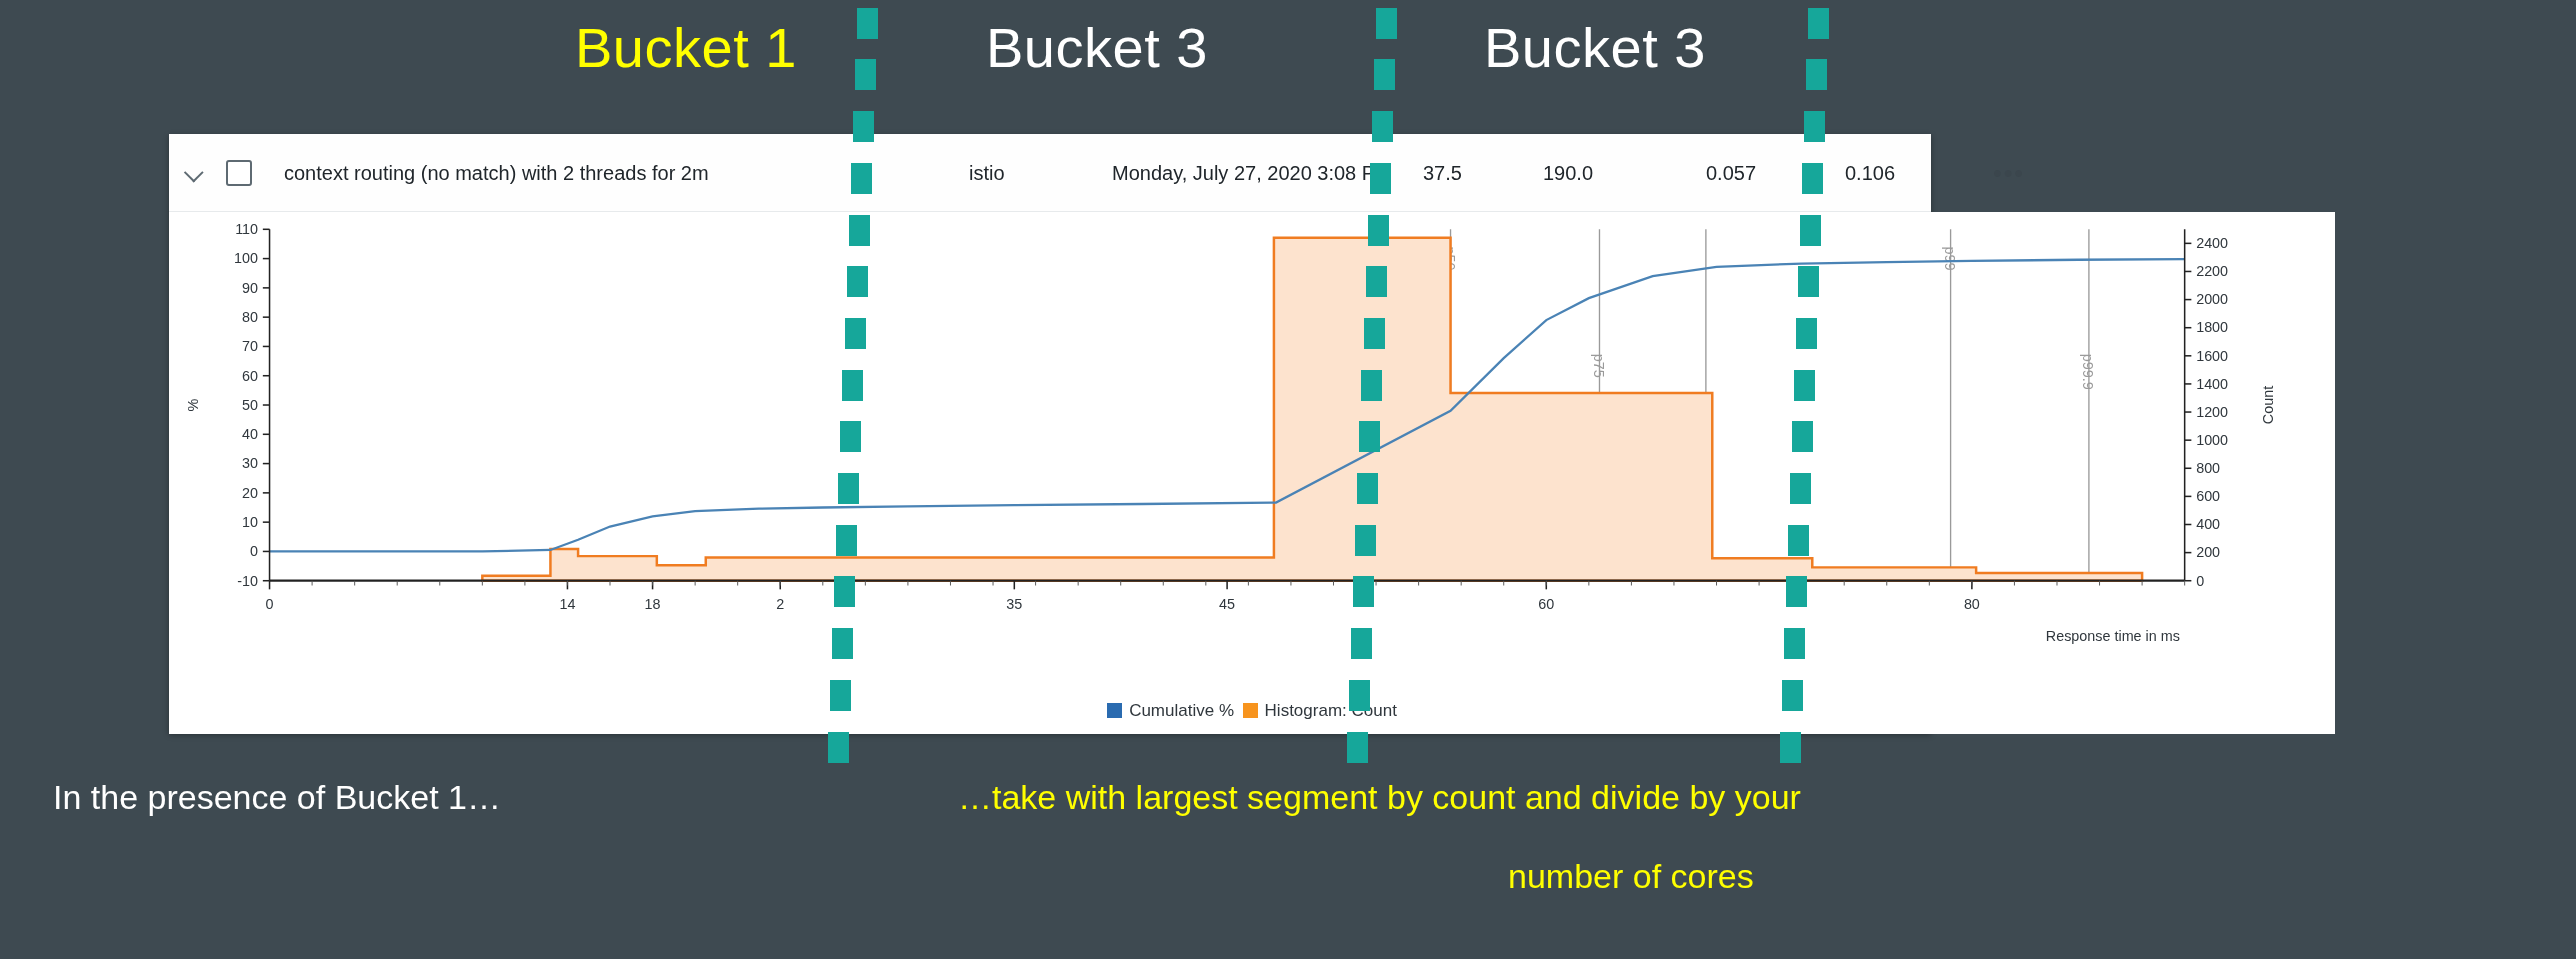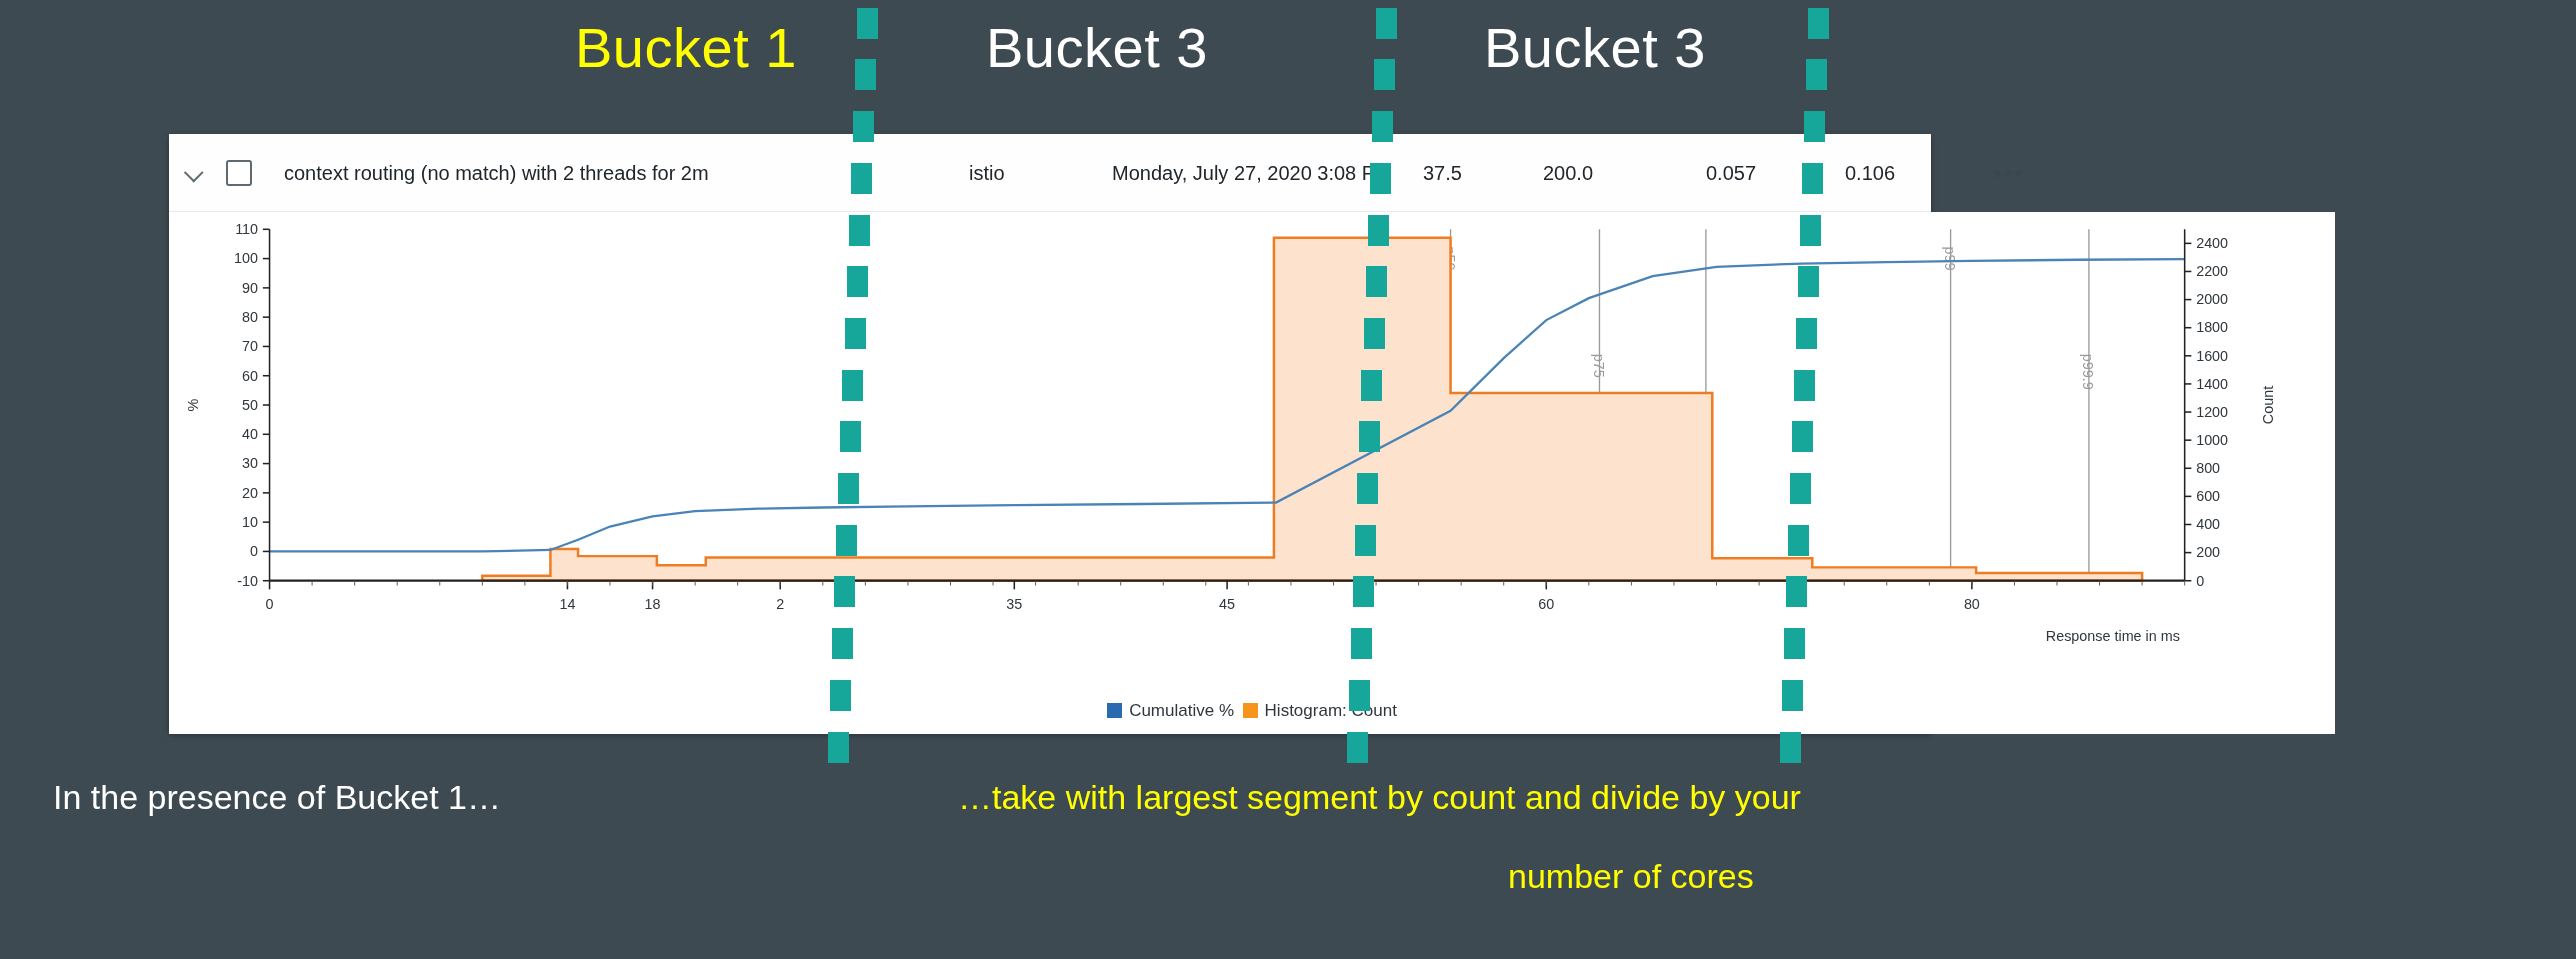--- a/index.html
+++ b/index.html
@@ -72,21 +72,21 @@
 
 <div class="card">
 
   <div class="table-row">
     <span class="chev"></span>
     <span class="cbox"></span>
     <span class="cell" style="left:115px">context routing (no match) with 2 threads for 2m</span>
     <span class="cell" style="left:800px">istio</span>
     <span class="cell" style="left:943px">Monday, July 27, 2020 3:08 PM</span>
     <span class="cell" style="left:1254px">37.5</span>
-    <span class="cell" style="left:1374px">200.0</span>
+    <span class="cell" style="left:1374px">190.0</span>
     <span class="cell" style="left:1537px">0.057</span>
     <span class="cell" style="left:1676px">0.106</span>
     <span class="dots" style="left:1824px">•••</span>
   </div>
 
   <div class="chart-wrap">
     <svg class="chart-svg" id="chart" width="2166" height="522" viewBox="0 0 2262 545">
         <line x1="1338.3333333333335" y1="18" x2="1338.3333333333335" y2="385" stroke="#9a9a9a" stroke-width="1.4"></line>
         <text x="1332.3333333333335" y="36" font-size="15" fill="#9a9a9a" font-family="&quot;Liberation Sans&quot;, sans-serif" transform="rotate(90 1332.3333333333335 36)">p50</text>
         <line x1="1493.888888888889" y1="18" x2="1493.888888888889" y2="385" stroke="#9a9a9a" stroke-width="1.4"></line>

